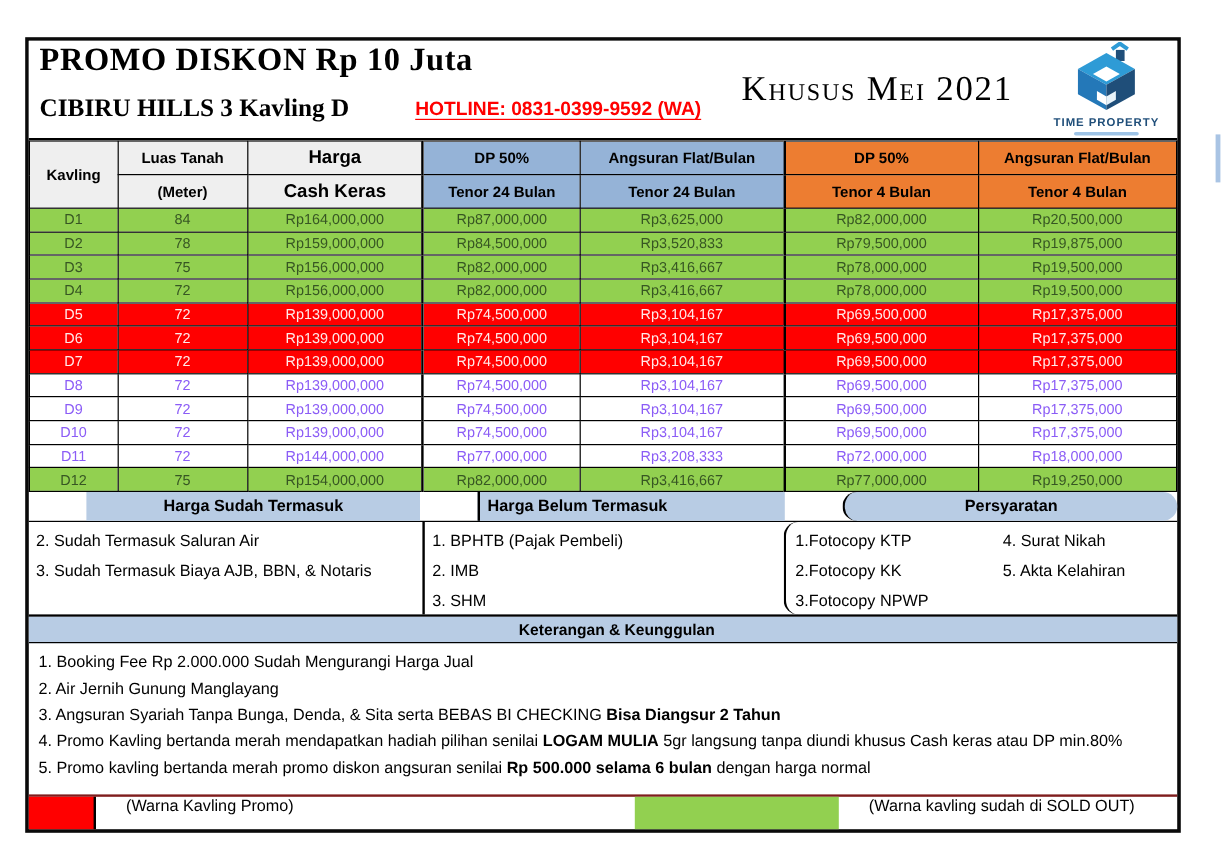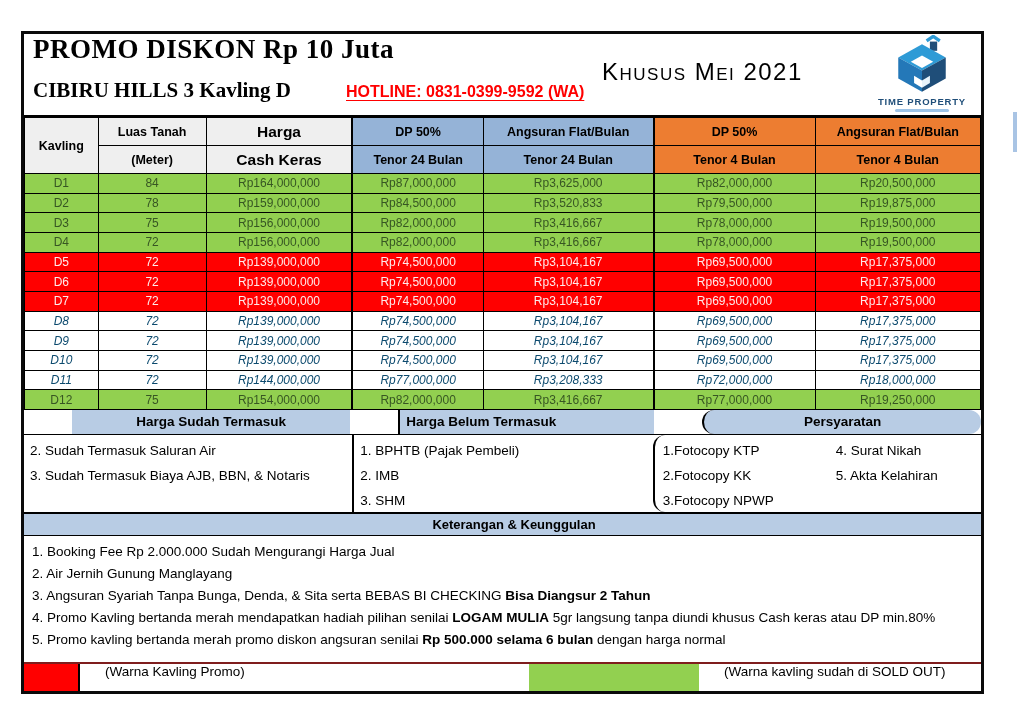--- a/index.html
+++ b/index.html
@@ -7,40 +7,40 @@
     width:1024px;height:707px;position:relative;background:#fff;
     font-family:"Liberation Sans", sans-serif;color:#000;overflow:hidden;
   }
   .sheet{position:absolute;left:21px;top:31px;width:957px;border:3px solid #0a0a0a;background:#fff;}
 
   
   .title-block{position:relative;height:81px;border-bottom:2px solid #000;background:#fff;}
   .main-title{position:absolute;left:9px;top:0;font-family:"Liberation Serif",serif;font-weight:700;font-size:27px;letter-spacing:.5px;white-space:nowrap;}
   .sub-title{position:absolute;left:9px;top:44px;font-family:"Liberation Serif",serif;font-weight:700;font-size:21px;white-space:nowrap;}
   .hotline{position:absolute;left:322px;top:49px;color:#FF0000;font-weight:700;font-size:16px;text-decoration:underline;text-underline-offset:3px;white-space:nowrap;}
-  .period{position:absolute;left:578px;top:24px;font-family:Liberation Sans, sans-serif;font-size:24px;font-variant:small-caps;letter-spacing:1.5px;white-space:nowrap;}
+  .period{position:absolute;left:594px;top:24px;font-family:Liberation Serif, serif;font-size:29px;font-variant:small-caps;letter-spacing:1.5px;white-space:nowrap;}
   .logo-box{position:absolute;left:852px;top:1px;width:92px;text-align:center;line-height:1;}
   .logo-name{font-size:9.5px;font-weight:700;color:#1F4E79;letter-spacing:.8px;margin-top:1px;}
   .logo-tagline{height:3px;width:54px;background:#9DC3E6;margin:2px auto 0;border-radius:2px;}
 
   
   table.ktable{width:100%;border-collapse:collapse;table-layout:fixed;}
   .ktable th,.ktable td{border:1px solid #000;text-align:center;overflow:hidden;white-space:nowrap;padding:0;}
   .ktable thead tr{height:28px;}
   .ktable th{font-size:12.5px;font-weight:700;}
   .ktable th.big{font-size:15.5px;}
   .ktable tbody tr{height:19.66px;}
   .ktable tbody td{font-size:12px;}
   .hdr-gray{background:#EFEFEF;}
   .hdr-blue{background:#95B3D7;}
   .hdr-orange{background:#ED7D31;}
   .sep-l{border-left-width:2px !important;}
   tr.sold td{background:#92D050;color:#375623;}
   tr.promo td{background:#FF0000;color:#FFEAEA;}
-  tr.avail td{background:#FFFFFF;color:#0c4a6e;font-style:italic;}
+  tr.avail td{background:#FFFFFF;color:#8b5cf6;}
 
   
   .info-headers{display:flex;height:24px;border-bottom:1px solid #000;}
   .ih{background:#B8CCE4;font-weight:700;font-size:13.5px;display:flex;align-items:center;justify-content:center;box-sizing:border-box;margin-left:48px;}
   .ih.left{justify-content:flex-start;padding-left:6px;}
   .c1{width:34.3%;}
   .c2{width:31.4%;border-left:2px solid #000;box-sizing:border-box;}
   .c3{width:34.3%;border-left:2px solid #000;box-sizing:border-box;border-radius:12px;}
   .info-body{display:flex;height:77px;border-bottom:2px solid #000;}
   .ib{padding:3px 0 0 6px;font-size:13.5px;line-height:25px;box-sizing:border-box;}

